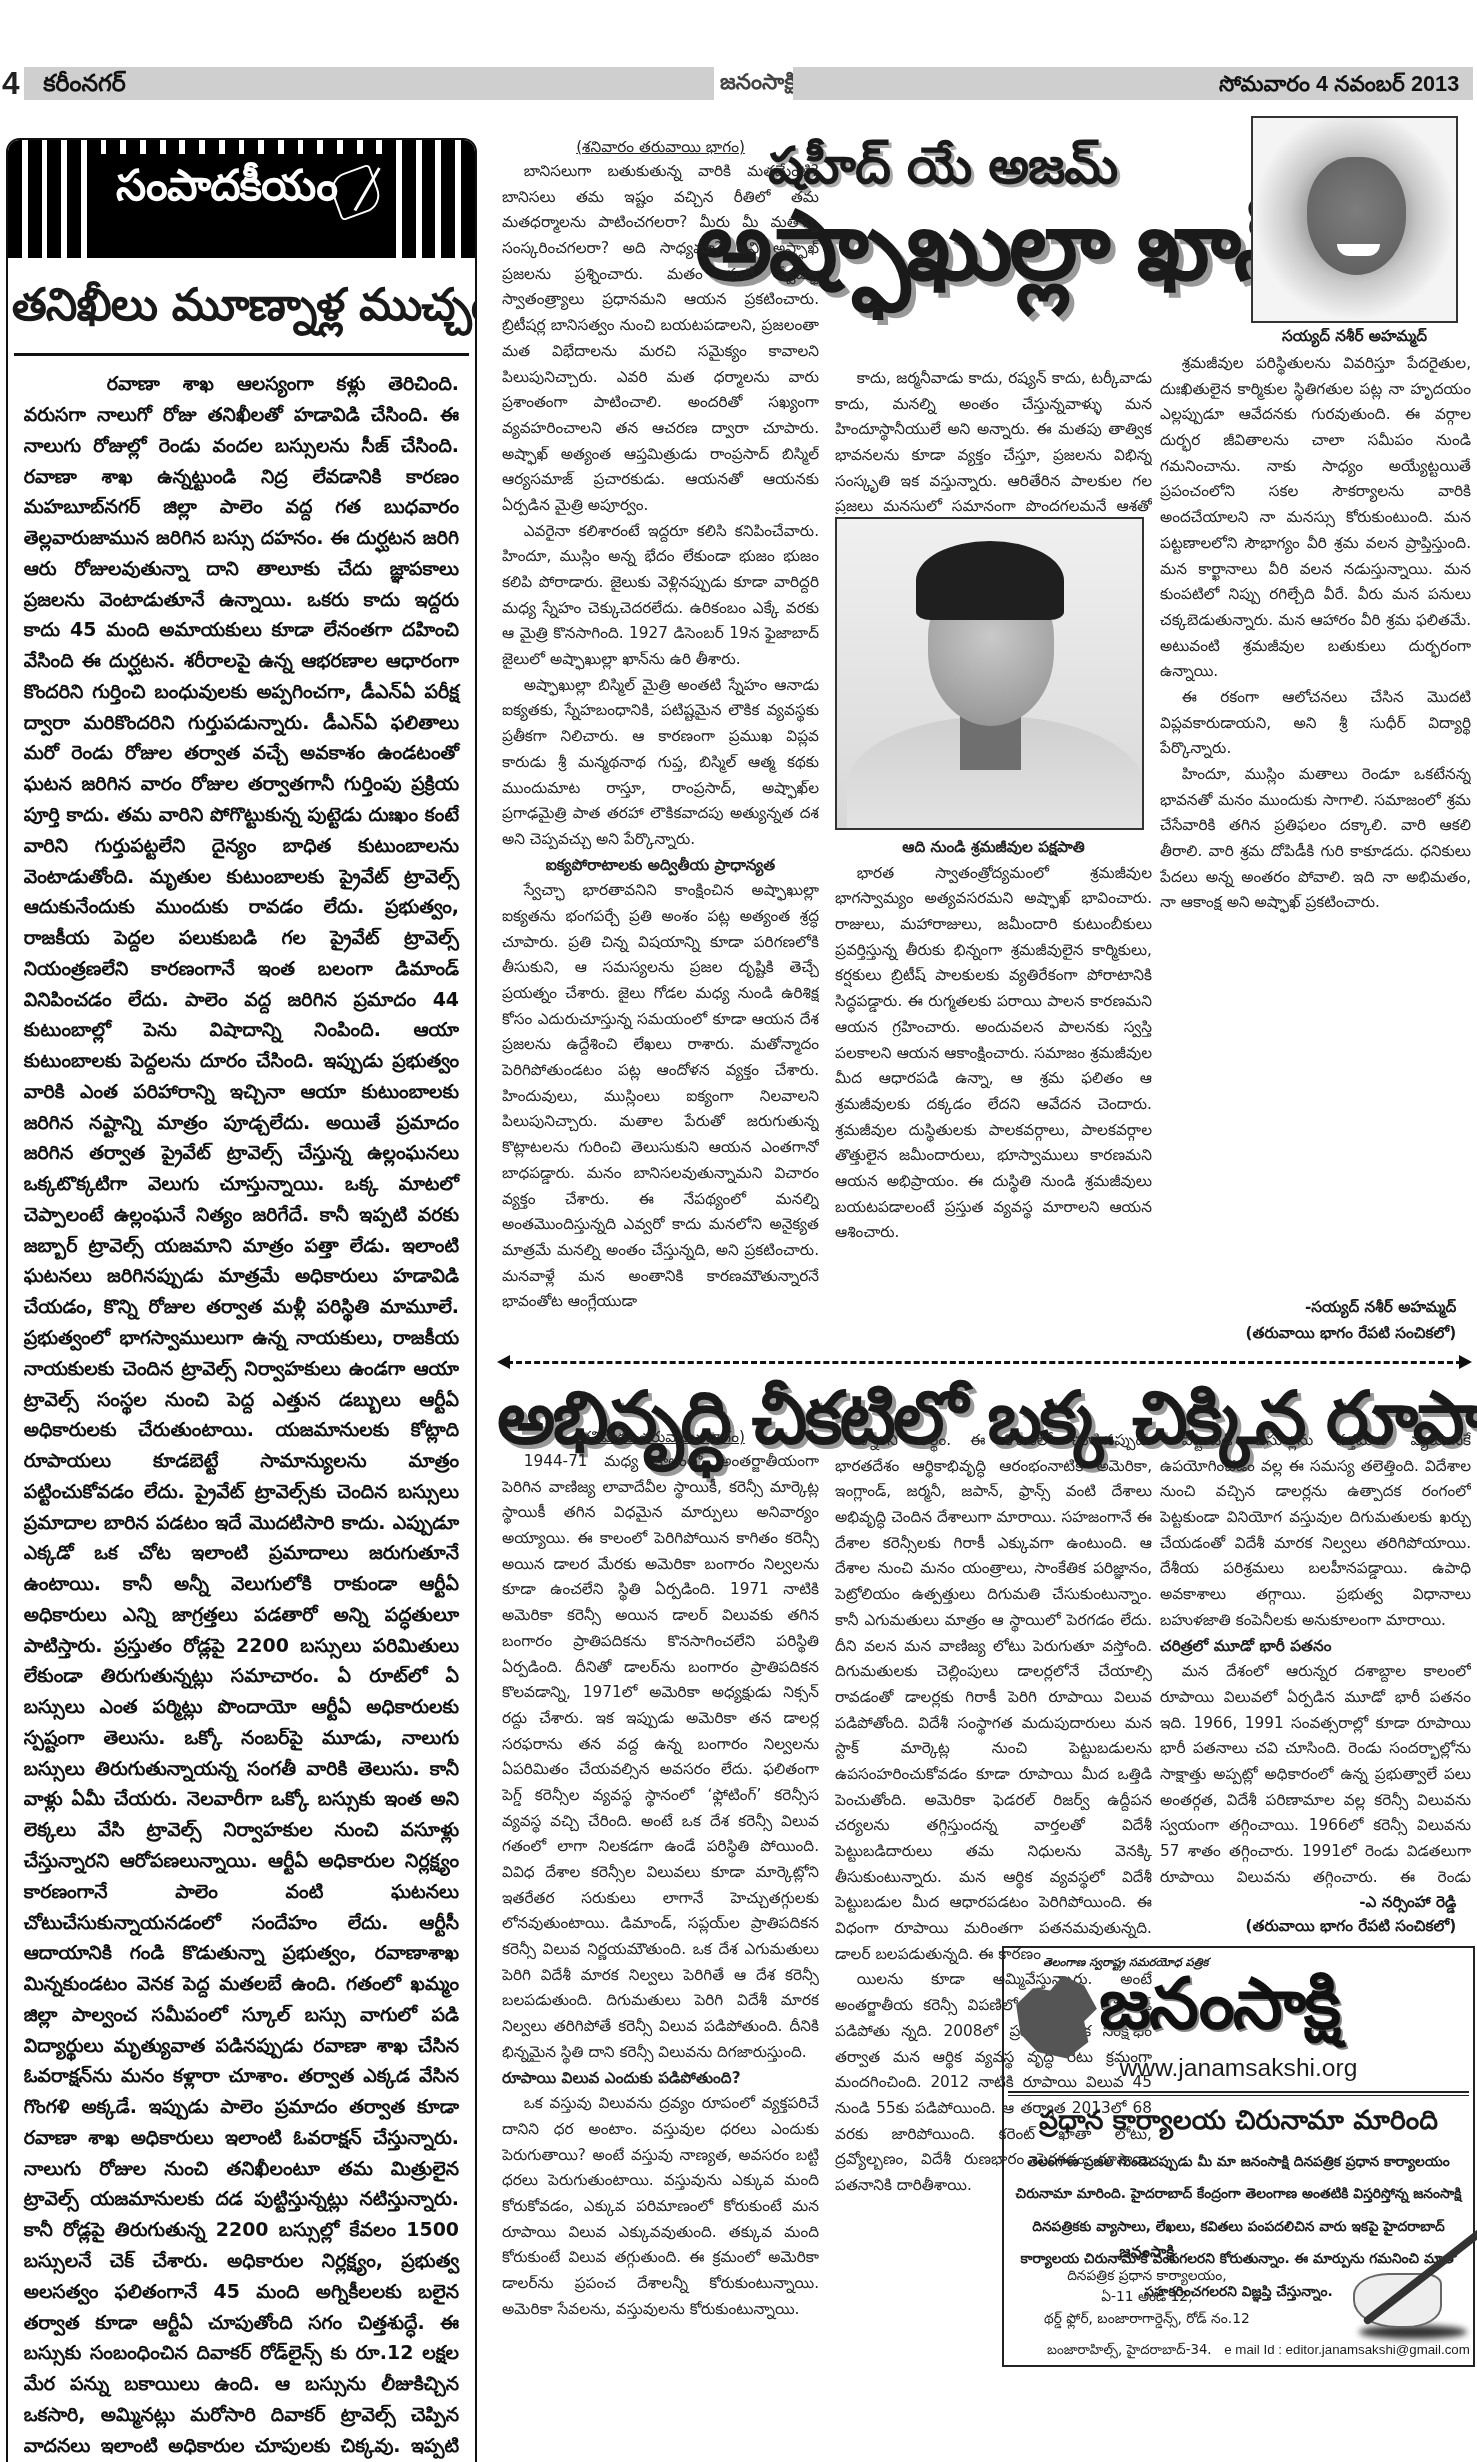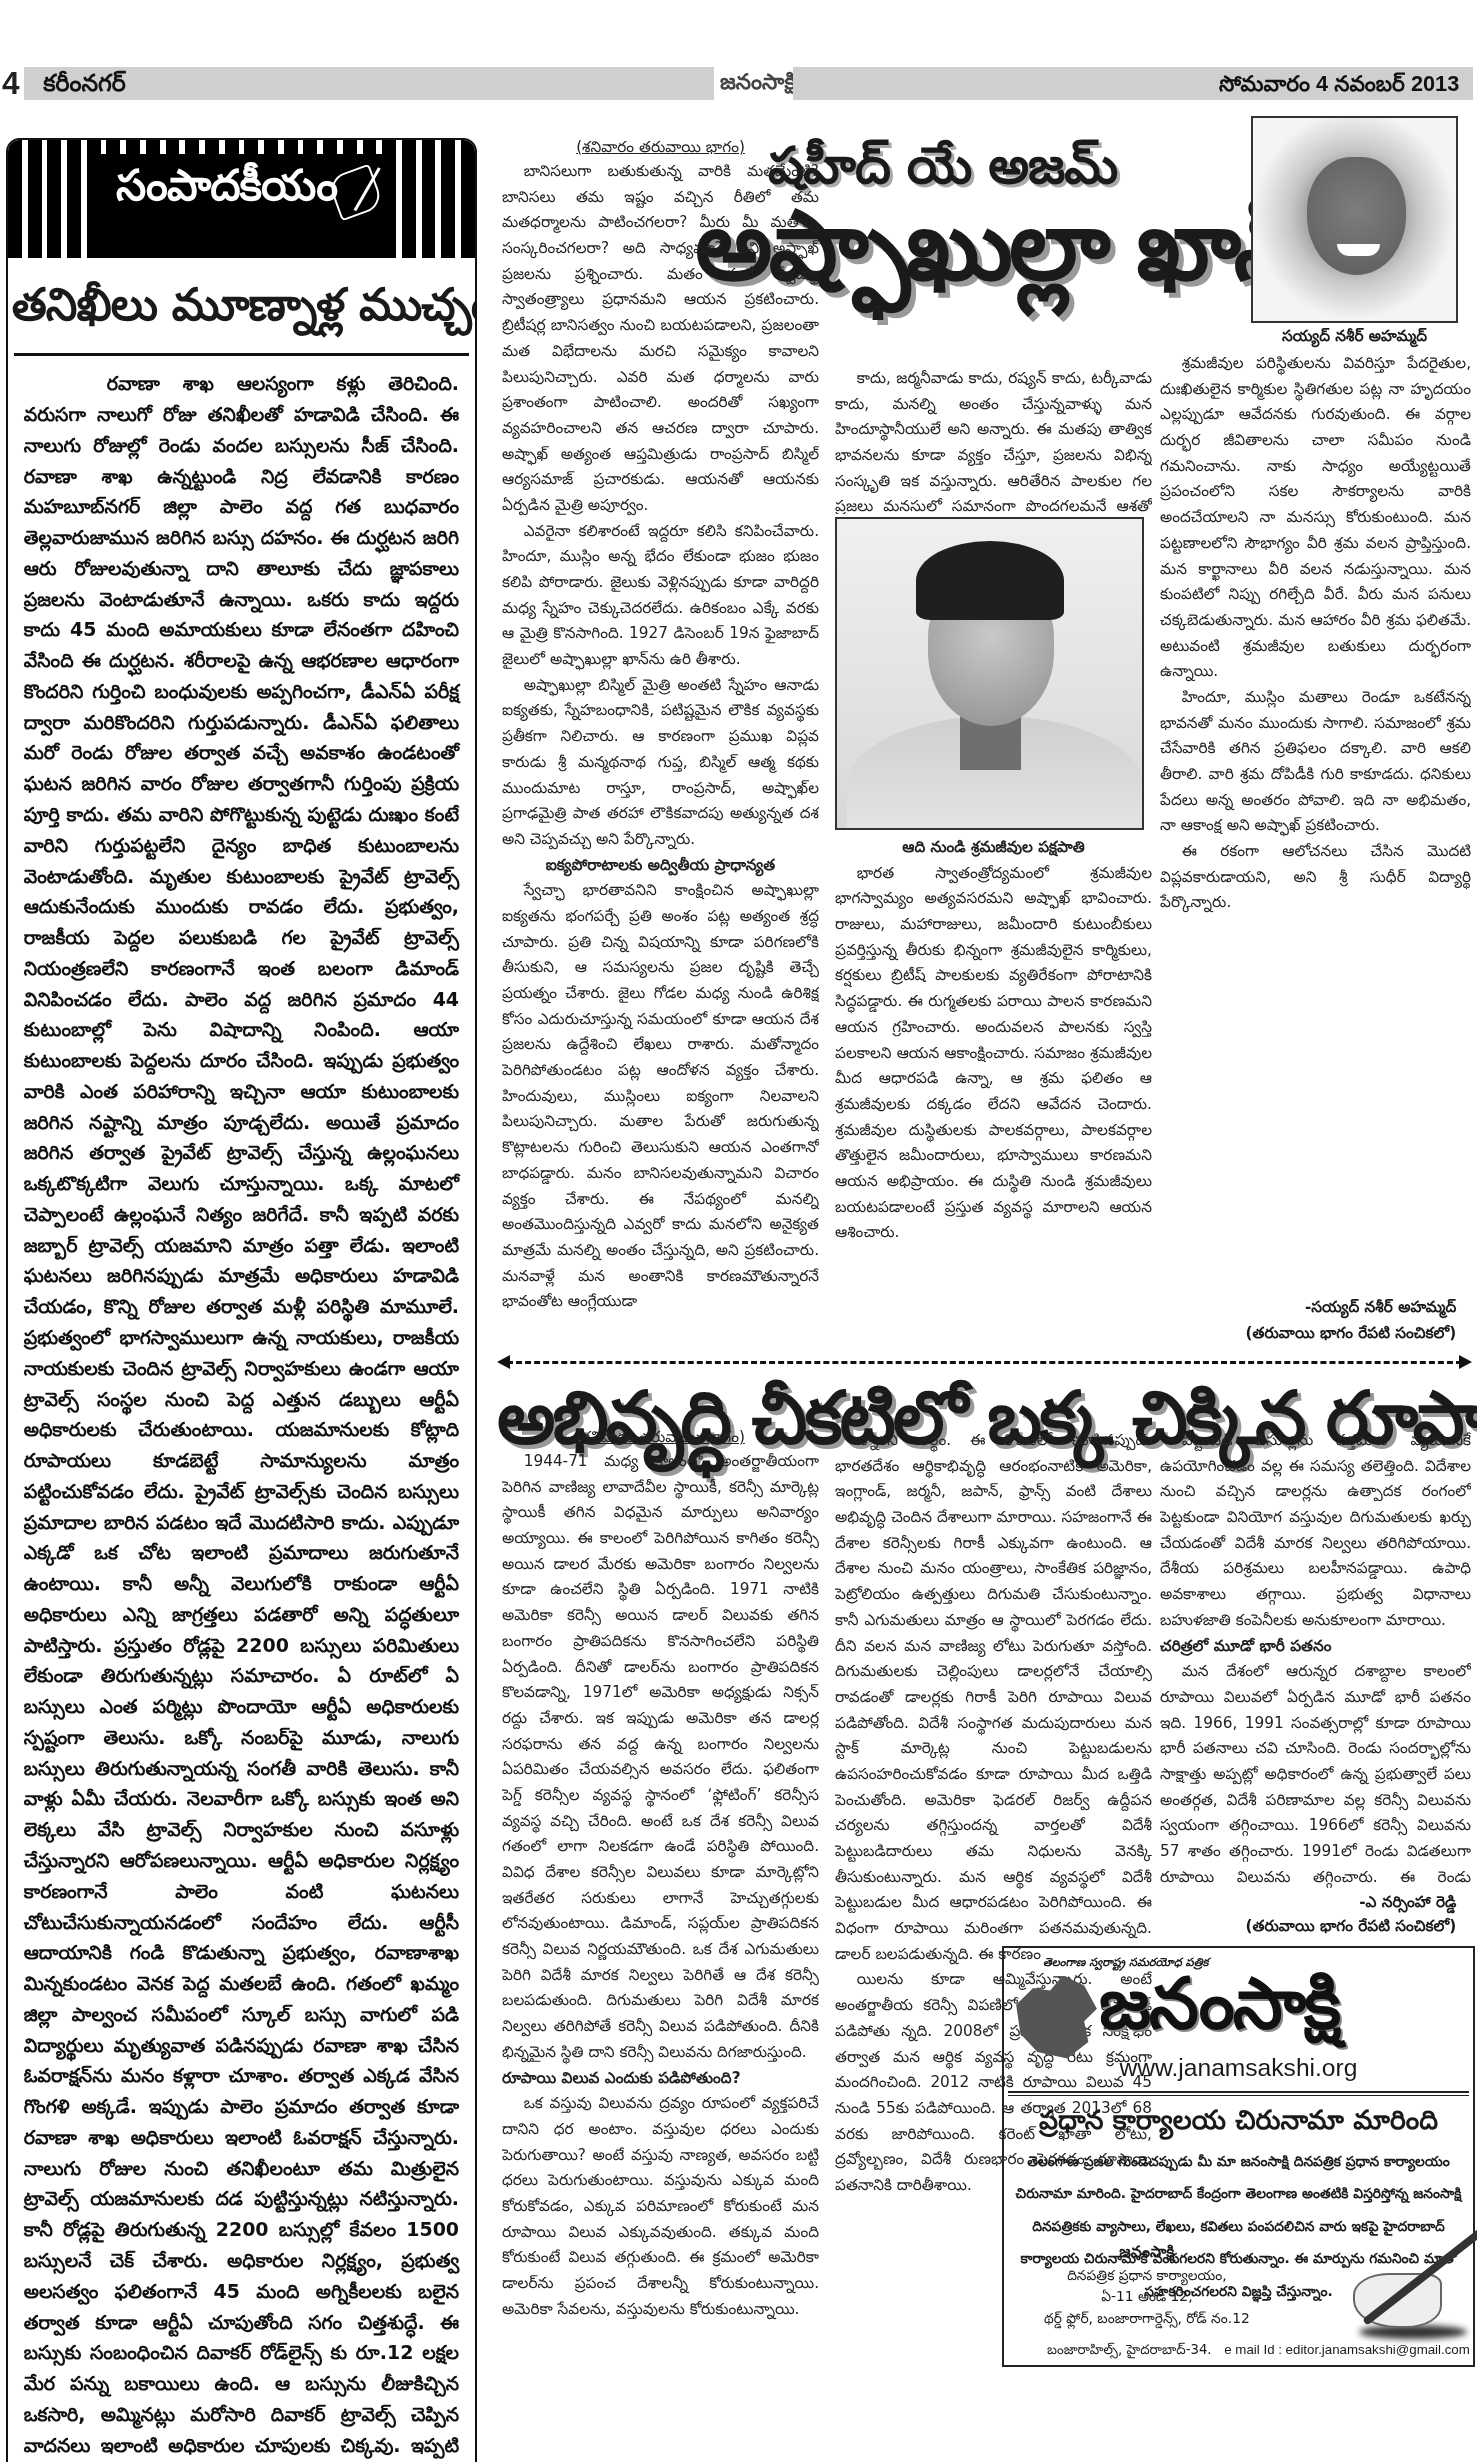--- a/index.html
+++ b/index.html
@@ -135,22 +135,22 @@
 </div>
 
 <div class="col" style="left:835px; top:835px; width:317px; height:514px;">
   <p class="sub">ఆది నుండి శ్రమజీవుల పక్షపాతి</p>
   <p>భారత స్వాతంత్రోద్యమంలో శ్రమజీవుల భాగస్వామ్యం అత్యవసరమని అష్ఫాఖ్ భావించారు. రాజులు, మహారాజులు, జమీందారి కుటుంబీకులు ప్రవర్తిస్తున్న తీరుకు భిన్నంగా శ్రమజీవులైన కార్మికులు, కర్షకులు బ్రిటీష్ పాలకులకు వ్యతిరేకంగా పోరాటానికి సిద్ధపడ్డారు. ఈ రుగ్మతలకు పరాయి పాలన కారణమని ఆయన గ్రహించారు. అందువలన పాలనకు స్వస్తి పలకాలని ఆయన ఆకాంక్షించారు. సమాజం శ్రమజీవుల మీద ఆధారపడి ఉన్నా, ఆ శ్రమ ఫలితం ఆ శ్రమజీవులకు దక్కడం లేదని ఆవేదన చెందారు. శ్రమజీవుల దుస్థితులకు పాలకవర్గాలు, పాలకవర్గాల తొత్తులైన జమీందారులు, భూస్వాములు కారణమని ఆయన అభిప్రాయం. ఈ దుస్థితి నుండి శ్రమజీవులు బయటపడాలంటే ప్రస్తుత వ్యవస్థ మారాలని ఆయన ఆశించారు.</p>
 
 </div>
 
 <div class="col" style="left:1160px; top:351px; width:311px; height:944px;">
   <p>శ్రమజీవుల పరిస్థితులను వివరిస్తూ పేదరైతుల, దుఃఖితులైన కార్మికుల స్థితిగతుల పట్ల నా హృదయం ఎల్లప్పుడూ ఆవేదనకు గురవుతుంది. ఈ వర్గాల దుర్భర జీవితాలను చాలా సమీపం నుండి గమనించాను. నాకు సాధ్యం అయ్యేట్టయితే ప్రపంచంలోని సకల సౌకర్యాలను వారికి అందచేయాలని నా మనస్సు కోరుకుంటుంది. మన పట్టణాలలోని సౌభాగ్యం వీరి శ్రమ వలన ప్రాప్తిస్తుంది. మన కార్ఖానాలు వీరి వలన నడుస్తున్నాయి. మన కుంపటిలో నిప్పు రగిల్చేది వీరే. వీరు మన పనులు చక్కబెడుతున్నారు. మన ఆహారం వీరి శ్రమ ఫలితమే. అటువంటి శ్రమజీవుల బతుకులు దుర్భరంగా ఉన్నాయి.</p>
+  <p>ఈ రకంగా ఆలోచనలు చేసిన మొదటి విప్లవకారుడాయని, అని శ్రీ సుధీర్ విద్యార్థి పేర్కొన్నారు.</p>
   <p>హిందూ, ముస్లిం మతాలు రెండూ ఒకటేనన్న భావనతో మనం ముందుకు సాగాలి. సమాజంలో శ్రమ చేసేవారికి తగిన ప్రతిఫలం దక్కాలి. వారి ఆకలి తీరాలి. వారి శ్రమ దోపిడీకి గురి కాకూడదు. ధనికులు పేదలు అన్న అంతరం పోవాలి. ఇది నా అభిమతం, నా ఆకాంక్ష అని అష్ఫాఖ్ ప్రకటించారు.</p>
-  <p>ఈ రకంగా ఆలోచనలు చేసిన మొదటి విప్లవకారుడాయని, అని శ్రీ సుధీర్ విద్యార్థి పేర్కొన్నారు.</p>
 </div>
 <div class="byline-right" style="top:1298px;">-సయ్యద్ నశీర్ అహమ్మద్</div>
 <div class="byline-right" style="top:1324px;">(తరువాయి భాగం రేపటి సంచికలో)</div>
 
 <div class="divider">
   <span class="ar-l"></span>
   <span class="line"></span>
   <span class="ar-r"></span>
 </div>
 

